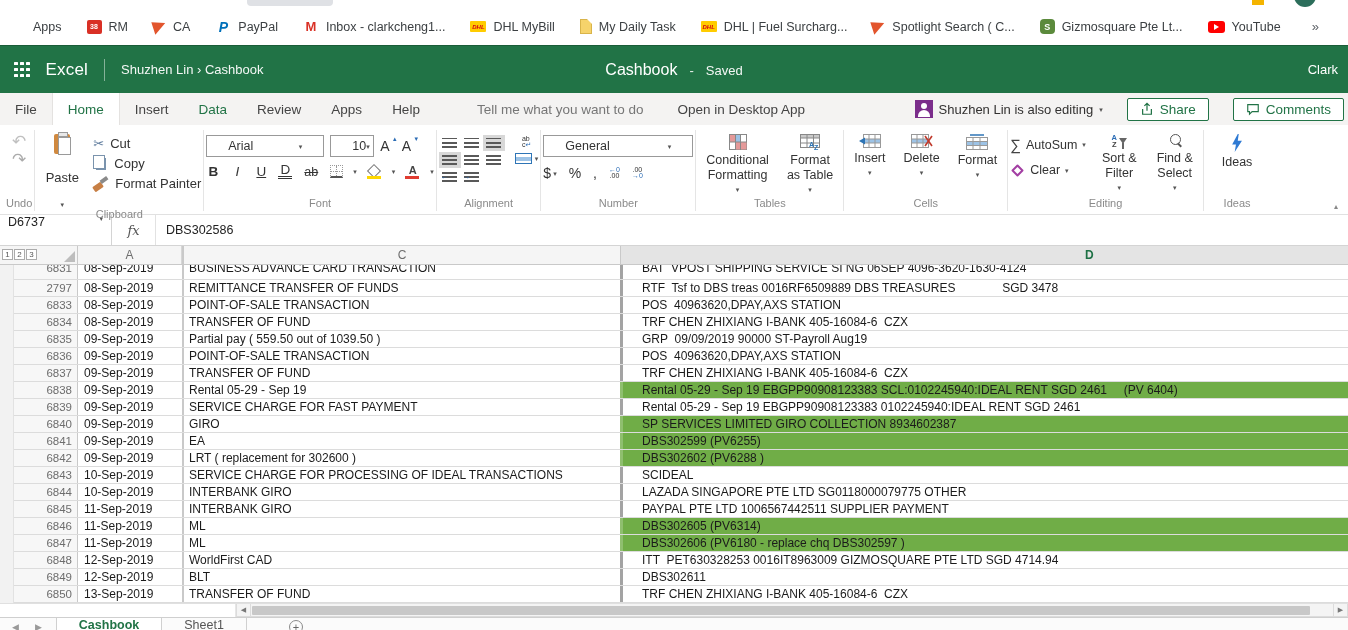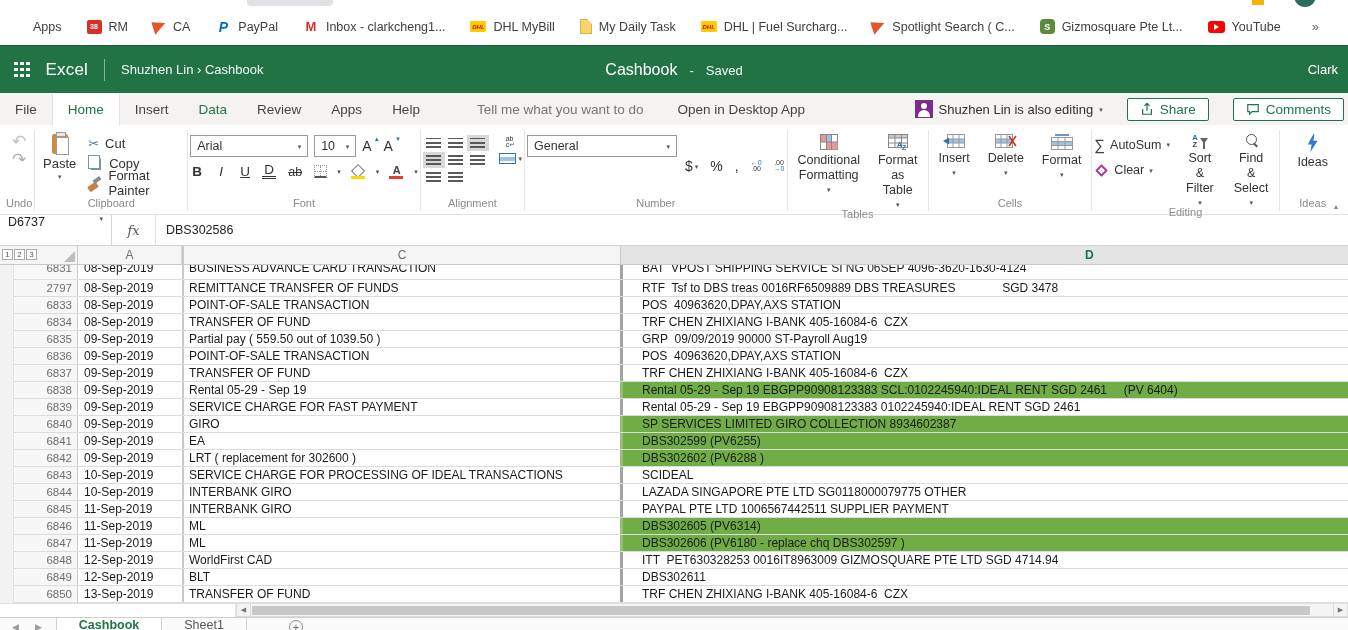--- a/index.html
+++ b/index.html
@@ -70,36 +70,36 @@
   .rgroup{display:flex;flex-direction:column}
   .rg-body{flex:1;display:flex;padding-top:9px}
   .rg-label{height:17px;font-size:11px;color:#8A8A8A;text-align:center;line-height:13px;white-space:nowrap}
   .rsep{width:1px;background:#E5E5E5;margin:5px 2px 3px 2px}
   .ribbon .txt{font-size:13px;color:#333}
 
   .g-undo .rg-body{flex-direction:column;align-items:center;gap:4px;padding-top:10px}
   .i-undo{font-size:17px;color:#C0C0C0;line-height:14px}
   .i-redo{font-size:17px;color:#ABABAB;line-height:14px}
 
-  .bigbtn{width:50px;display:flex;flex-direction:column;align-items:center;gap:2px;cursor:pointer}
+  .bigbtn{width:50px;display:flex;flex-direction:column;align-items:center;gap:16px;cursor:pointer}
   .i-clip{width:16px;height:20px;background:#D0893F;border-radius:2px;position:relative}
   .i-clip::before{content:"";position:absolute;left:4px;top:3px;width:11px;height:16px;background:#fff;border:1px solid #9a9a9a}
   .i-clip::after{content:"";position:absolute;left:4px;top:-2px;width:8px;height:3px;background:#E8E8E8;border:1px solid #9a9a9a}
   .smallcol{display:flex;flex-direction:column;gap:4px;margin-left:6px;padding-top:1px}
   .smallbtn{display:flex;align-items:center;gap:6px;cursor:pointer;height:16px}
   .i-cut{color:#607D9E;font-size:13px}
   .i-copy{width:10px;height:12px;border:1px solid #7A93AD;background:#fff;position:relative;margin:2px 2px 0 3px}
   .i-copy::before{content:"";position:absolute;left:-4px;top:-4px;width:10px;height:12px;border:1px solid #7A93AD;background:#fff}
   .i-fp{width:16px;height:15px;position:relative}
   .i-fp::before{content:"";position:absolute;left:0;top:8px;width:10px;height:6px;background:#C77F45;transform:rotate(-35deg);border-radius:1px}
   .i-fp::after{content:"";position:absolute;right:1px;top:2px;width:8px;height:4px;background:#8a8a8a;transform:rotate(-35deg)}
 
   .g-font .rg-body{flex-direction:column;gap:7px;padding-top:10px}
   .fontrow{display:flex;align-items:center;gap:6px}
-  .combo{height:22px;border:1px solid #999;background:#fff;display:flex;align-items:center;padding:0 6px;font-size:12.5px;color:#333}
+  .combo{height:22px;border:1px solid #999;background:#fff;display:flex;align-items:center;padding:0 21px;font-size:12.5px;color:#333}
   .combo .chev{margin-left:auto}
   .c-family{width:118px}
   .c-size{width:42px}
   .grow-a{font-size:14px;color:#333;position:relative;padding-right:6px}
   .grow-a i{position:absolute;top:-3px;right:-1px;font-style:normal;font-size:7px;color:#2B6CB5}
   .fmtrow{display:flex;align-items:center;gap:10px}
   .fb{font-size:13.5px;color:#333;width:14px;text-align:center;cursor:pointer}
   .fb.b{font-weight:bold}.fb.i{font-style:italic}.fb.u{text-decoration:underline}
   .fb.d{border-bottom:3px double #333;line-height:12px}
   .fb.ab{text-decoration:line-through;font-size:12.5px;width:18px}
@@ -119,21 +119,21 @@
   .lnwrap.sel{background:#D8D8D8}
   .ind{position:relative}
   .ind i{position:absolute;left:-2px;top:1px;font-style:normal;font-size:8px;color:#2B6CB5;line-height:8px}
   .al-right{display:flex;flex-direction:column;gap:6px;align-items:center;padding-top:2px}
   .i-wrap{font-size:7px;line-height:5.5px;color:#333;text-align:left}
   .i-wrap b{color:#2B6CB5;font-weight:normal}
   .mergebox{display:flex;align-items:center;gap:3px}
   .i-merge{width:17px;height:11px;border:1px solid #2E75B6;position:relative;background:#fff}
   .i-merge::after{content:"";position:absolute;left:0;right:0;top:3px;height:4px;background:#9DC3E6}
 
-  .g-number .rg-body{flex-direction:row;gap:8px;padding-top:10px}
+  .g-number .rg-body{flex-direction:column;gap:8px;padding-top:10px}
   .c-numfmt{width:150px}
   .numrow{display:flex;align-items:center;gap:12px}
   .nb{font-size:14px;color:#333;cursor:pointer;display:flex;align-items:center;gap:2px}
   .i-dec{font-size:7px;line-height:6px;color:#333;text-align:center}
   .i-dec b{color:#2B6CB5;font-weight:normal}
 
   .bigbtn2{display:flex;flex-direction:column;align-items:center;gap:3px;font-size:12.5px;color:#333;text-align:center;line-height:15px;cursor:pointer;padding:0 8px}
   .bigbtn2 .lbl{white-space:pre-line}
   .g-tables .rg-body,.g-cells .rg-body{gap:2px}
 

